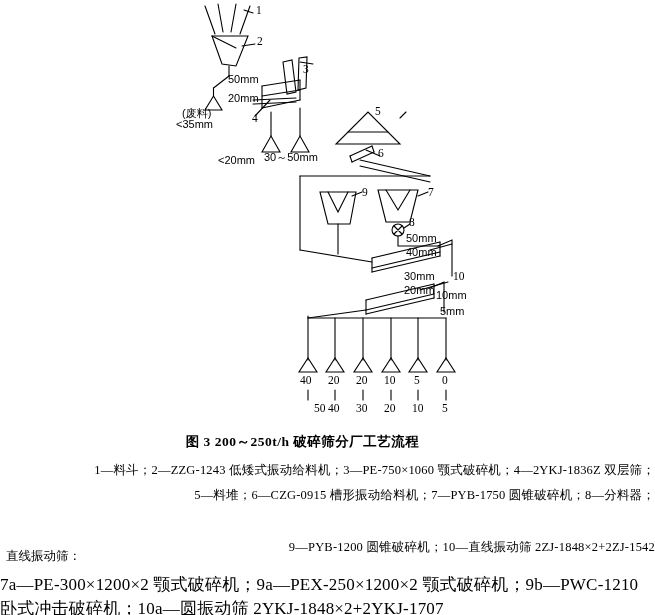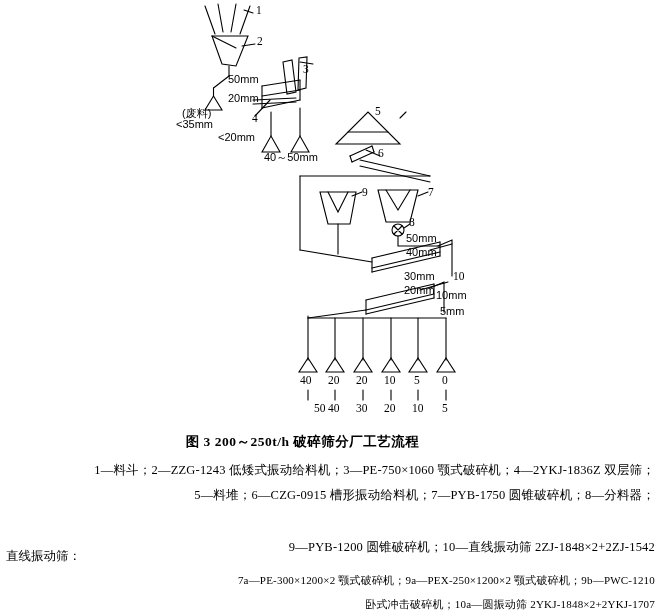--- a/index.html
+++ b/index.html
@@ -46,22 +46,22 @@
   }
   .opt-head {
     position: absolute;
     left: 6px;
     font-size: 12.5px;
   }
   .opt-line {
     position: absolute;
     left: 0;
     width: 655px;
-    text-align: right;
-    font-size: 11px;
+    text-align: left;
+    font-size: 17px;
     letter-spacing: 0.2px;
   }
   .num {
     position: absolute;
     font-size: 11.5px;
     font-family: "Liberation Serif", "DejaVu Serif", serif;
     white-space: nowrap;
   }
   .cn {
     position: absolute;
@@ -196,22 +196,22 @@
   <span class="num" style="left:378px; top:147px;">6</span>
   <span class="num" style="left:428px; top:186px;">7</span>
   <span class="num" style="left:409px; top:216px;">8</span>
   <span class="num" style="left:362px; top:186px;">9</span>
   <span class="num" style="left:453px; top:270px;">10</span>
 
   <span class="cn" style="left:228px; top:73px;">50mm</span>
   <span class="cn" style="left:228px; top:92px;">20mm</span>
   <span class="cn" style="left:176px; top:94px;margin-top:24px;">&lt;35mm</span>
   <span class="cn" style="left:182px; top:107px;">(废料)</span>
-  <span class="cn" style="left:218px; top:131px;">&lt;20mm</span>
-  <span class="cn" style="left:264px; top:151px;">40～50mm</span>
+  <span class="cn" style="left:218px; top:154px;">&lt;20mm</span>
+  <span class="cn" style="left:264px; top:151px;">30～50mm</span>
   <span class="cn" style="left:406px; top:232px;">50mm</span>
   <span class="cn" style="left:406px; top:246px;">40mm</span>
   <span class="cn" style="left:404px; top:270px;">30mm</span>
   <span class="cn" style="left:404px; top:284px;">20mm</span>
   <span class="cn" style="left:436px; top:289px;text-align:right;">10mm</span>
   <span class="cn" style="left:440px; top:305px;">5mm</span>
 
   <span class="num" style="left:300px; top:374px;">40</span>
   <span class="num" style="left:328px; top:374px;">20</span>
   <span class="num" style="left:356px; top:374px;">20</span>

